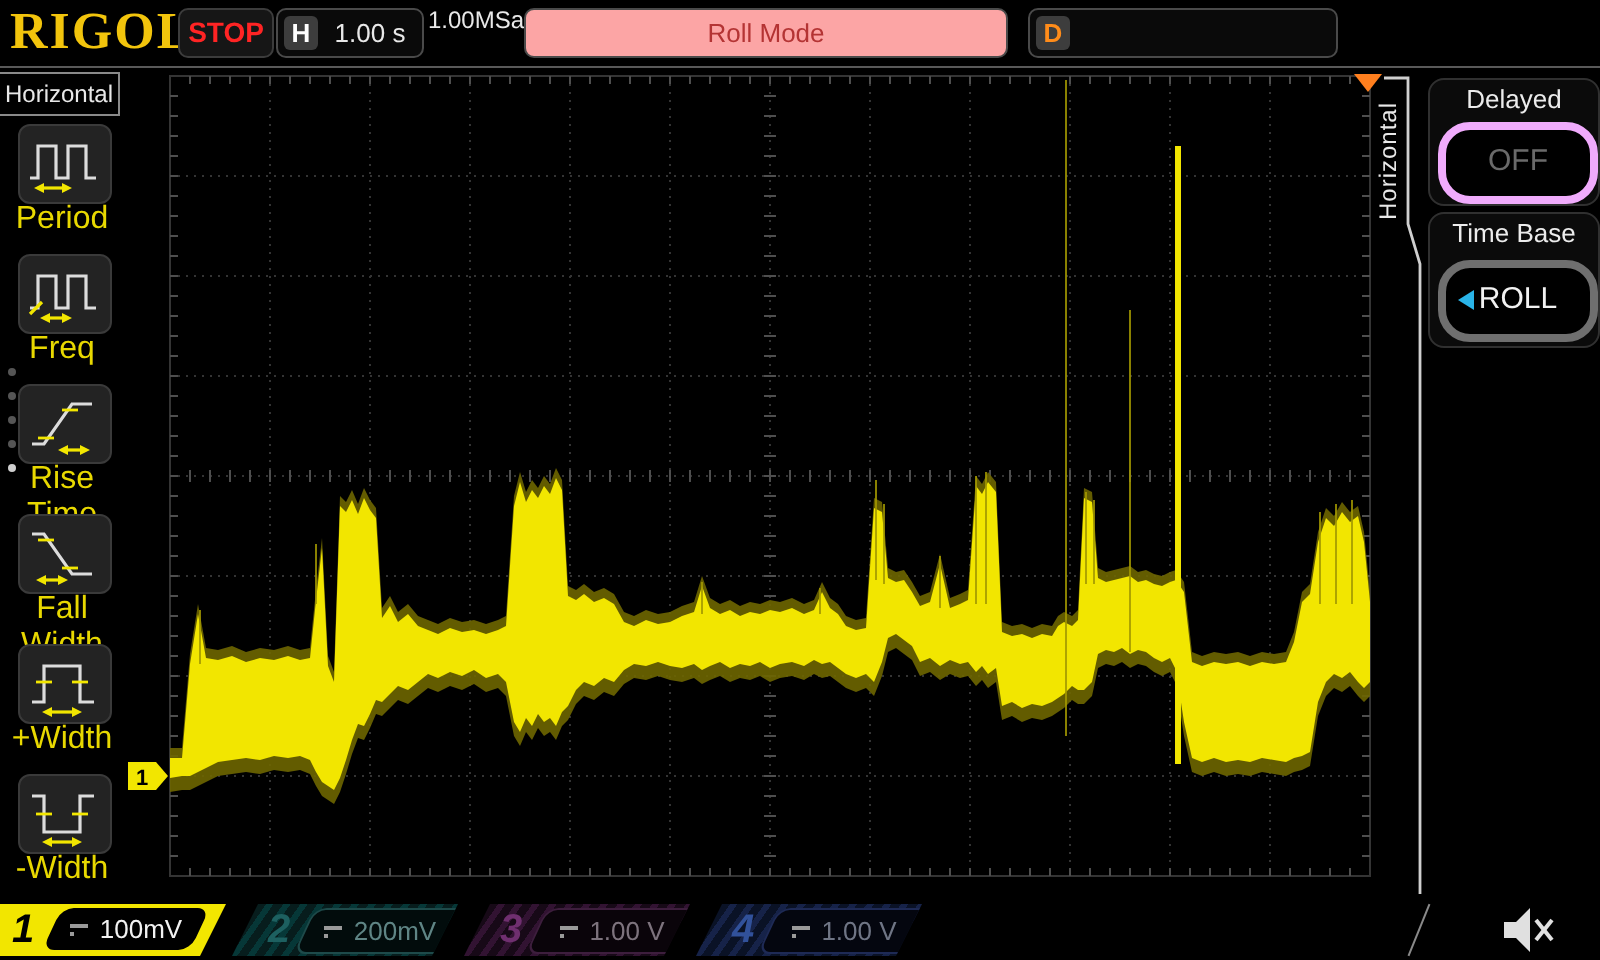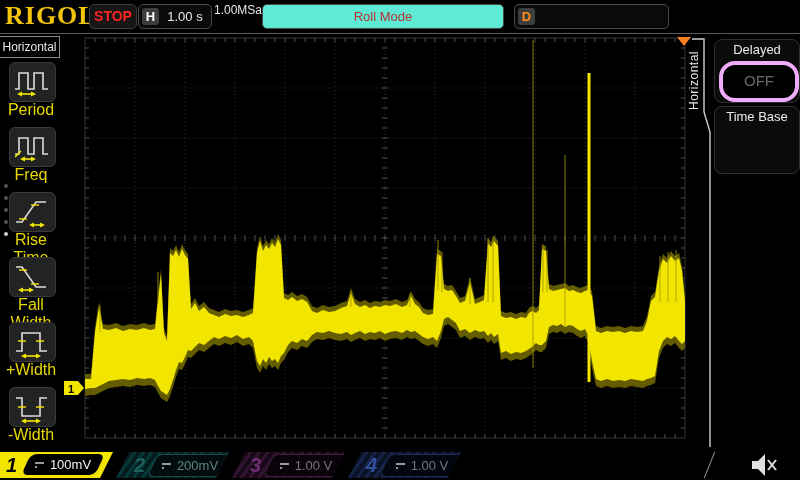--- a/index.html
+++ b/index.html
@@ -11,21 +11,21 @@
   .topbar{position:absolute;left:0;top:0;width:800px;height:33px;background:#000;border-bottom:1px solid #595959;}
   .logo{position:absolute;left:5px;top:1px;font-family:"Liberation Serif",serif;font-weight:bold;
         font-size:26px;color:#f2c40c;letter-spacing:1px;}
   .stop-btn{position:absolute;left:89px;top:4px;width:46px;height:23px;background:#161616;border:1px solid #3c3c3c;
         border-radius:5px;color:#ff2424;font-weight:bold;font-size:14px;text-align:center;line-height:23px;}
   .hbox{position:absolute;left:138px;top:4px;width:72px;height:23px;background:#0a0a0a;border:1px solid #4a4a4a;border-radius:5px;}
   .chip{position:absolute;left:3px;top:3px;width:17px;height:17px;background:#3d3d3d;border-radius:3px;
         color:#fff;font-weight:bold;font-size:13px;text-align:center;line-height:17px;}
   .hbox .val{position:absolute;left:22px;top:0;width:48px;height:23px;color:#e8e8e8;font-size:13px;text-align:center;line-height:24px;}
   .samplerate{position:absolute;left:214px;top:3px;color:#e8e8e8;font-size:12px;}
-  .rollbox{position:absolute;left:262px;top:4px;width:240px;height:23px;background:#5eead4;border:1px solid #4a4a4a;
+  .rollbox{position:absolute;left:262px;top:4px;width:240px;height:23px;background:#fca5a5;border:1px solid #4a4a4a;
         border-radius:5px;color:#b43434;font-size:13px;text-align:center;line-height:23px;}
   .dbox{position:absolute;left:514px;top:4px;width:153px;height:23px;background:#0a0a0a;border:1px solid #4a4a4a;border-radius:5px;}
   .dbox .chip{color:#ff8c1a;}
   .dbox .val{position:absolute;left:24px;top:0;width:126px;height:23px;color:#e8e8e8;font-size:13px;text-align:center;line-height:24px;}
 
   
   .lheader{position:absolute;left:0;top:36px;width:59px;height:20px;border:1px solid #8a8a8a;border-left:none;
         color:#e8e8e8;font-size:12px;text-align:center;line-height:20px;background:#000;}
   .mbtn{position:absolute;left:9px;width:45px;height:38px;background:#232323;border:1px solid #3a3a3a;border-radius:6px;}
   .mbtn svg{position:absolute;left:3px;top:2px;}
@@ -507,20 +507,24 @@
   </svg>
   <div class="vtab-label">Horizontal</div>
 
   <div class="rgroup" style="top:39px;height:62px;">
     <div class="rlabel">Delayed</div>
     <div class="rvalue dim">OFF</div>
   </div>
 
   <div class="rgroup" style="top:106px;height:66px;">
     <div class="rlabel">Time Base</div>
+    <div class="rvalue lit" style="top:23px;">
+      <span class="cyan-arrow"></span>
+      <span>ROLL</span>
+    </div>
   </div>
 
   <div class="chtab first ch1bg" style="left:0">
     <div class="chnum" style="left:6px;color:#000;">1</div>
     <div class="chval" style="left:26px;">
       <div class="chval-inner" style="color:#f2f2f2;">
         <span class="coupl">
             <div class="s"></div>
             <div class="d"></div>
           </span>

